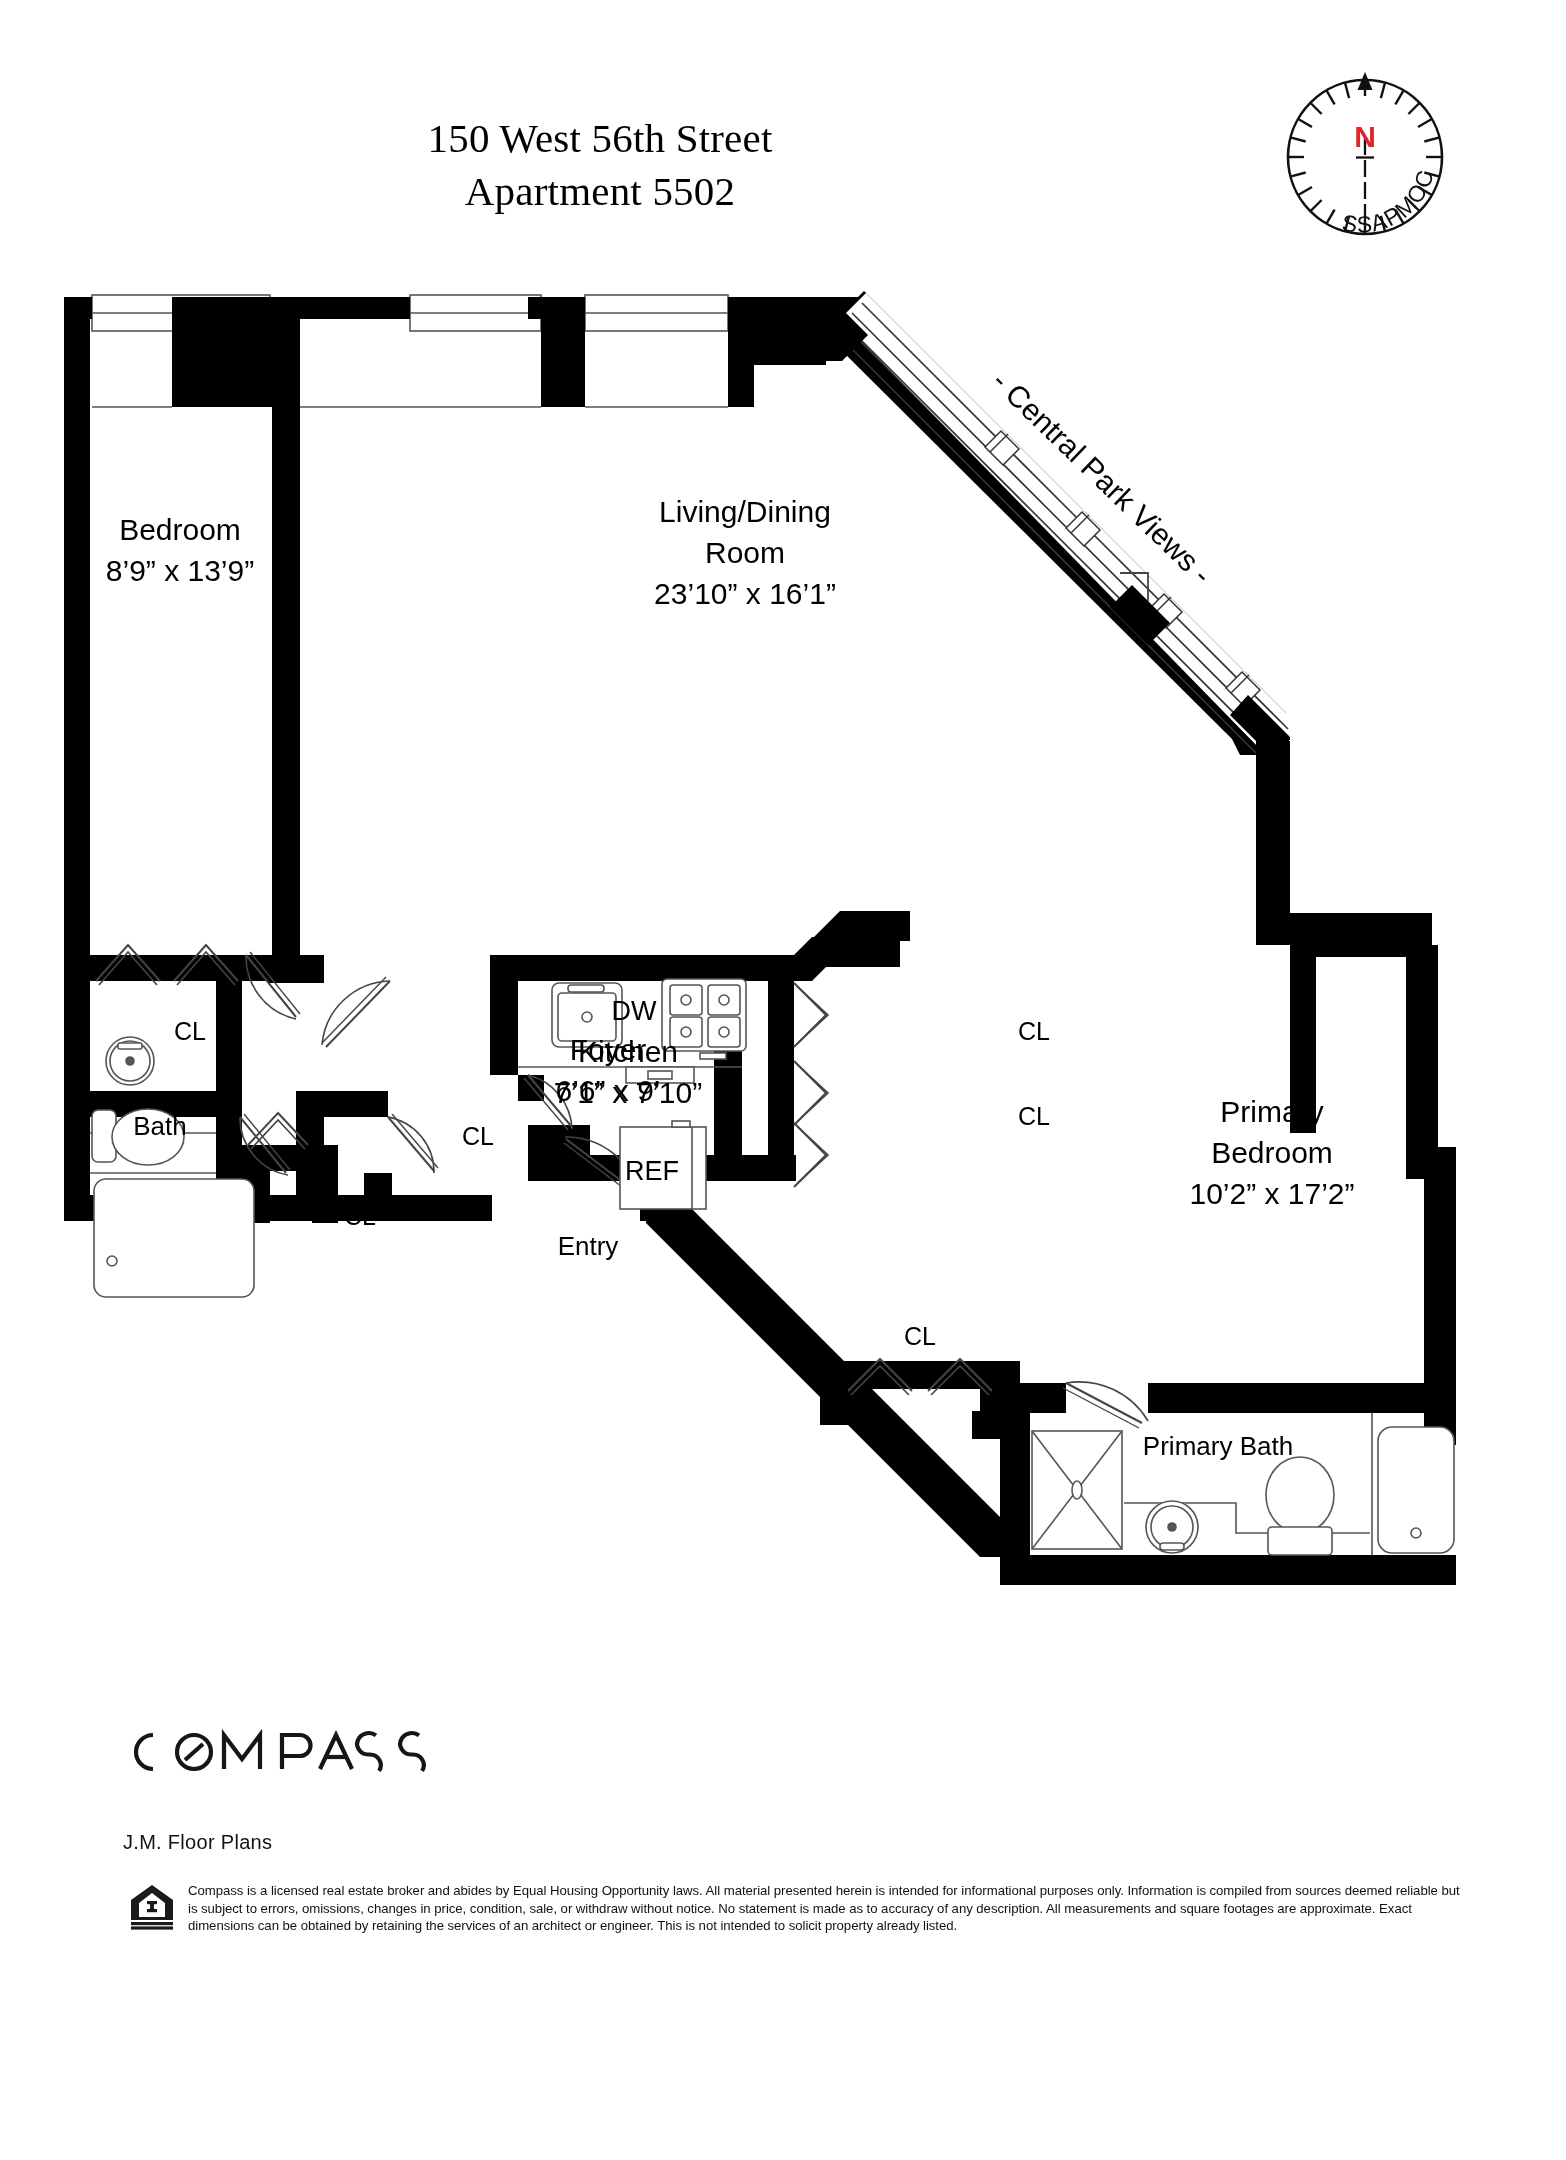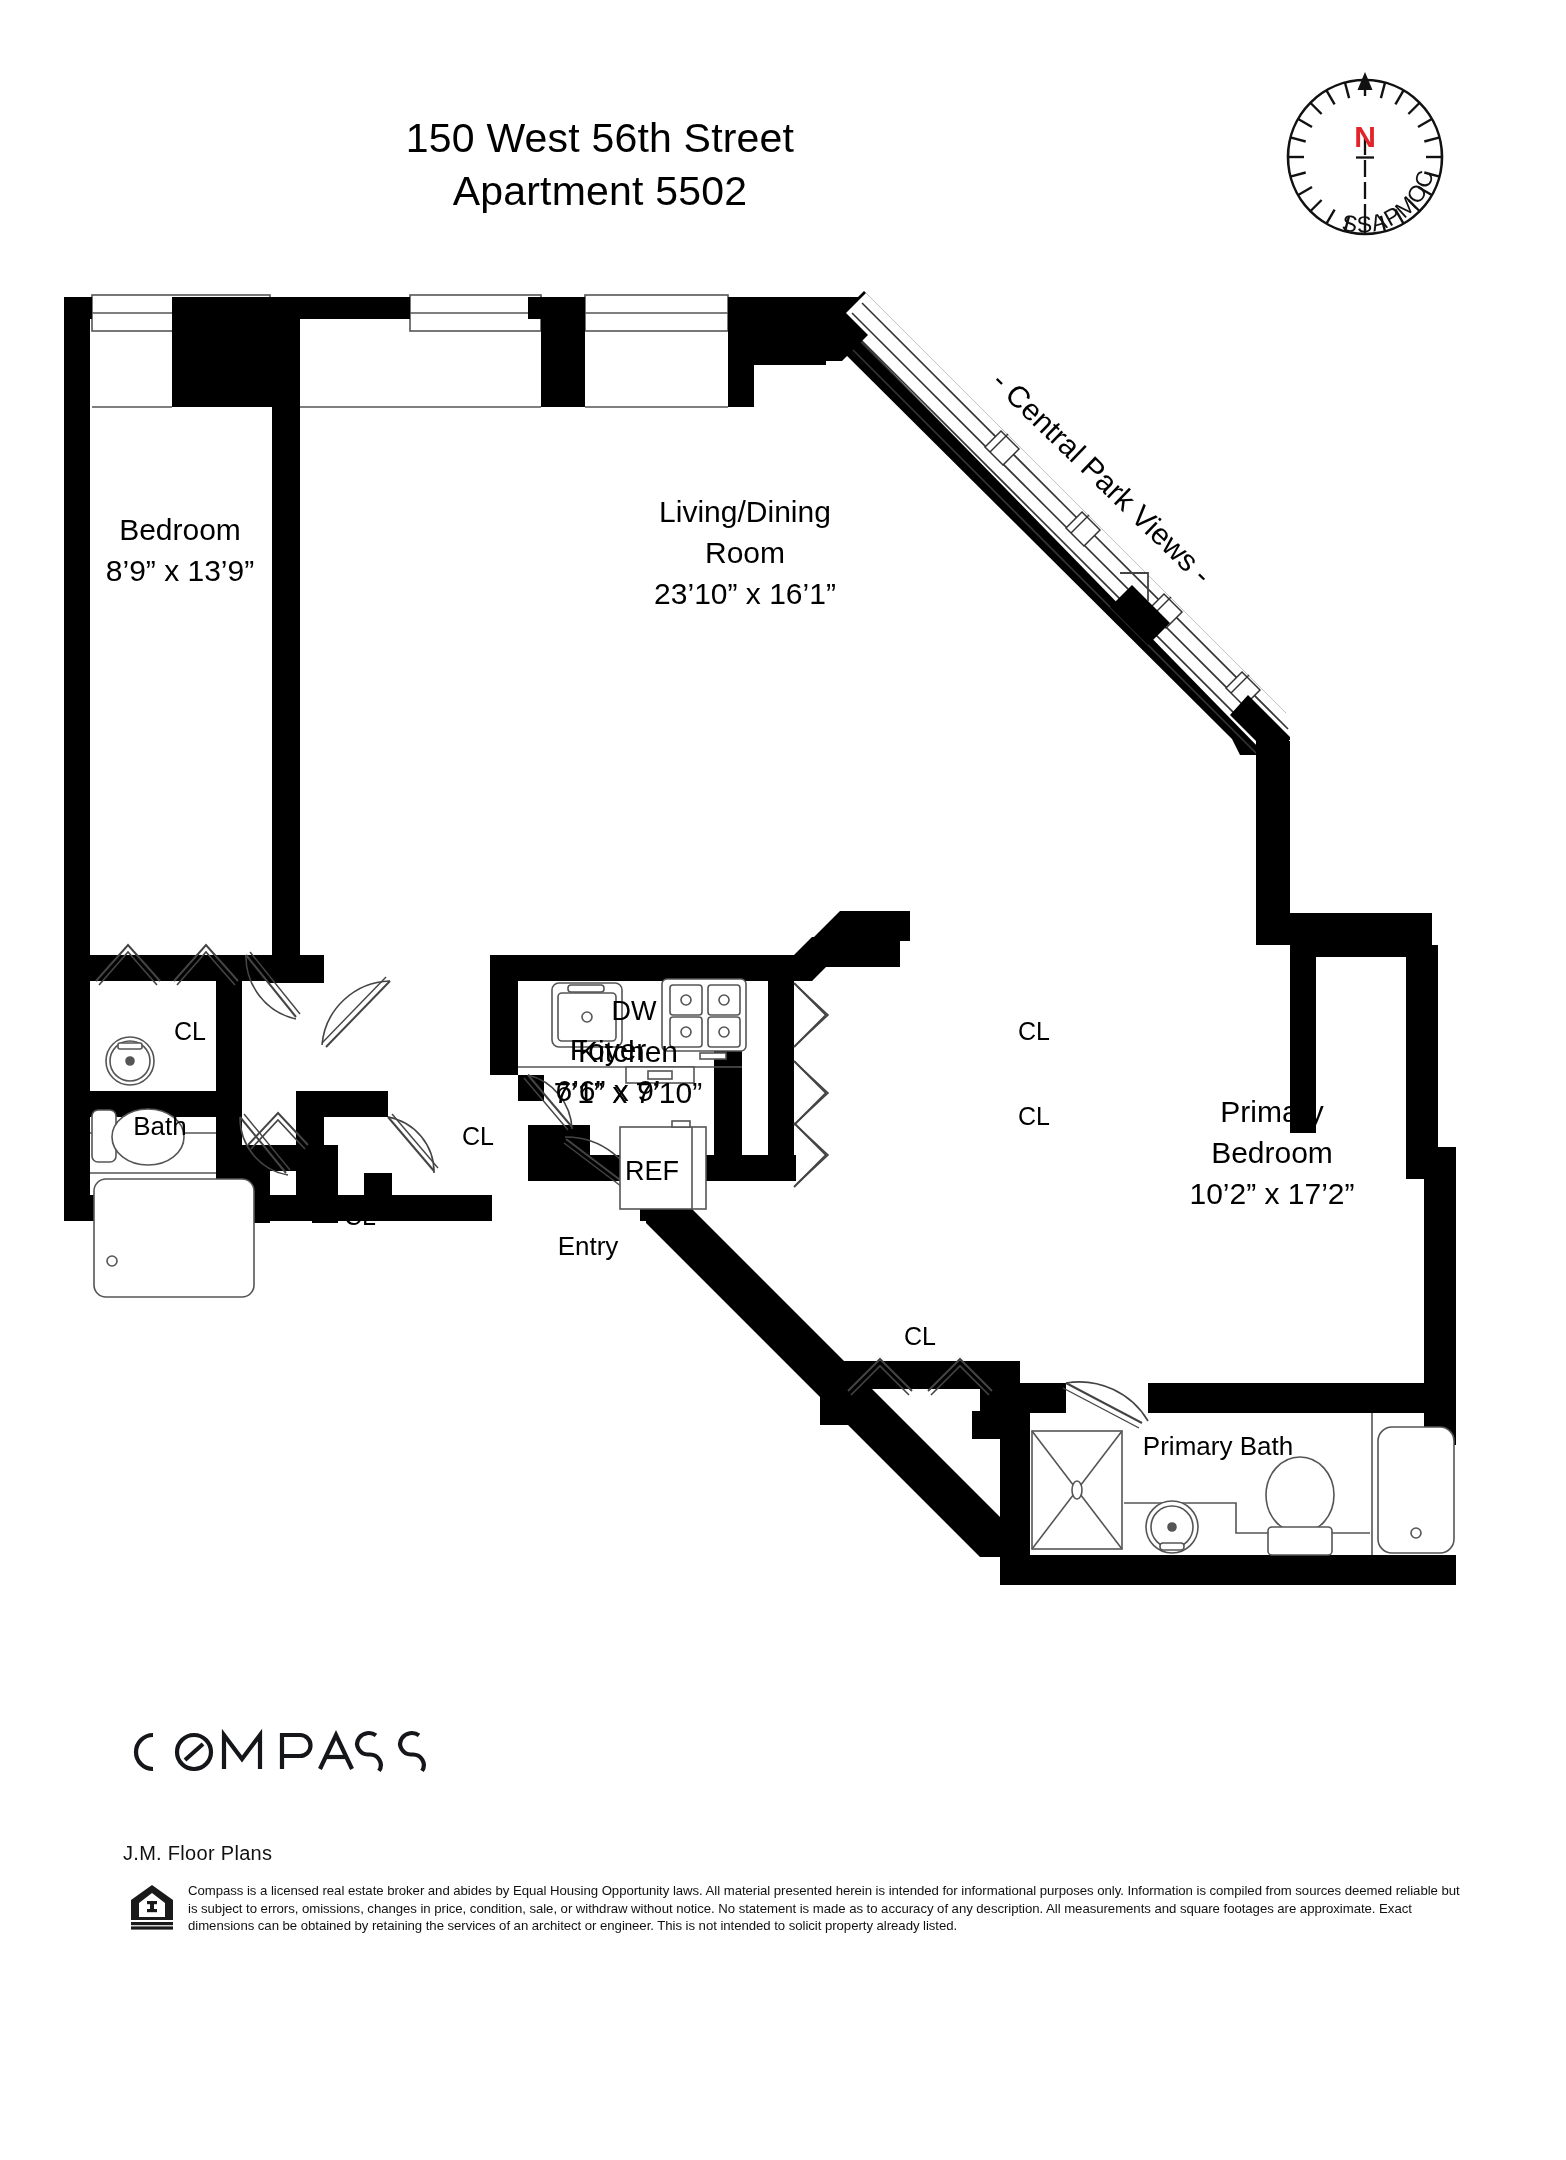--- a/index.html
+++ b/index.html
@@ -23,20 +23,21 @@
     width: 1566px;
     height: 260px;
   }
   #title-block {
     position: absolute;
     top: 112px;
     left: 0;
     width: 1566px;
     text-align: center;
     pointer-events: none;
+    font-family: Liberation Serif, serif;
   }
   
   #title-inner {
     display: inline-block;
     transform: translateX(-183px);
   }
   .title-line {
     font-size: 41px;
     line-height: 53px;
     letter-spacing: 0.2px;
@@ -86,21 +87,21 @@
   }
   #compass-logo {
     position: absolute;
     top: 33px;
     left: 120px;
     width: 330px;
     height: 58px;
   }
   #jm-credit {
     position: absolute;
-    top: 152px;
+    top: 141px;
     left: 123px;
     font-size: 20px;
     letter-spacing: 0.3px;
     color: #111;
     white-space: nowrap;
   }
   #legal-row {
     position: absolute;
     top: 192px;
     left: 130px;

